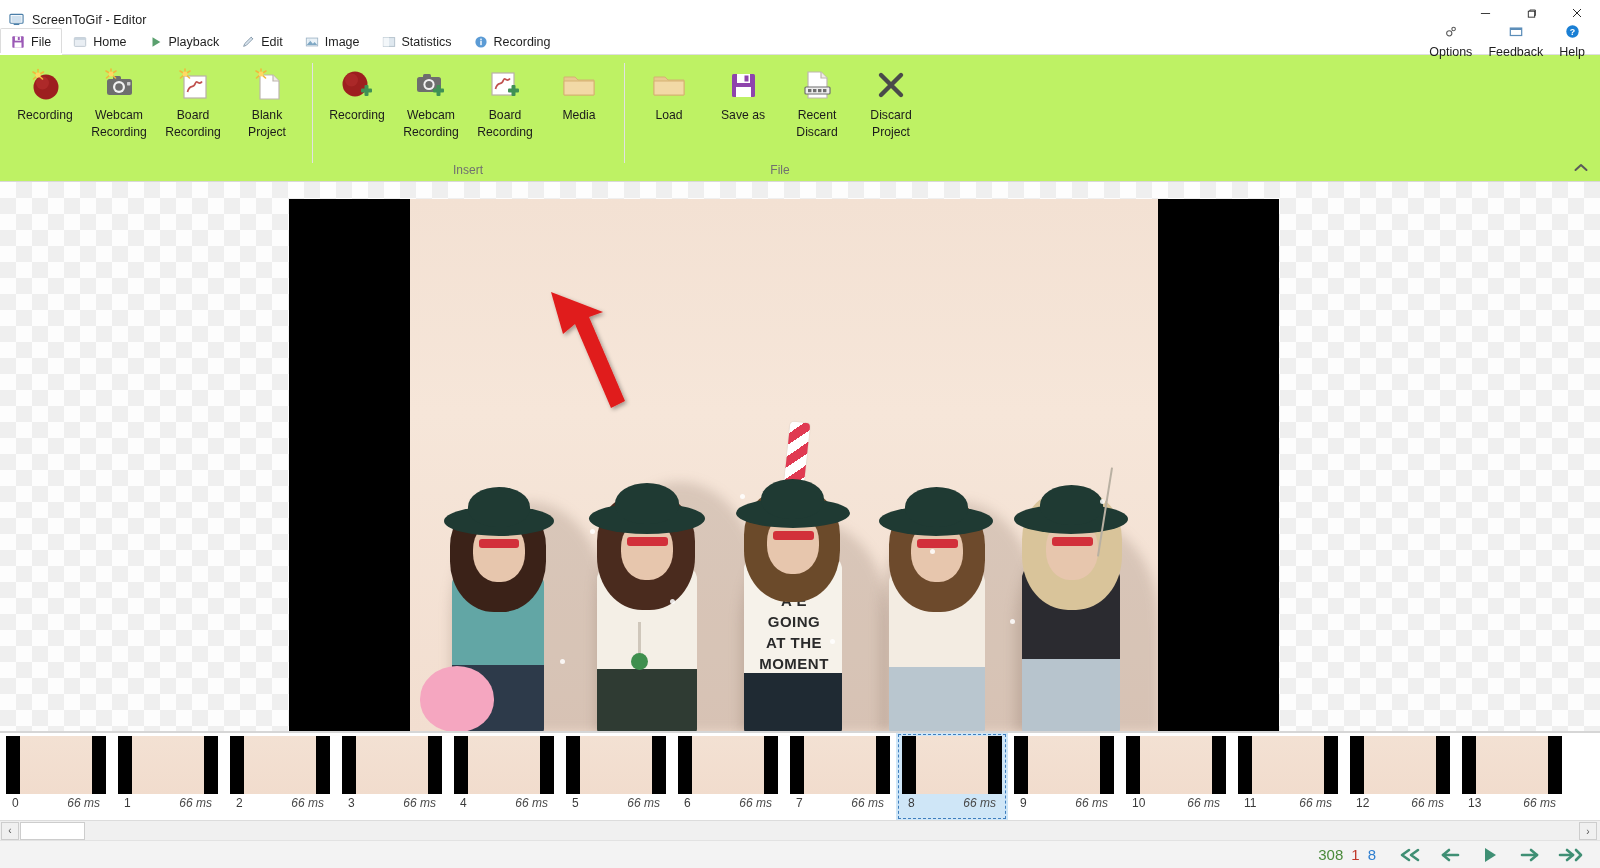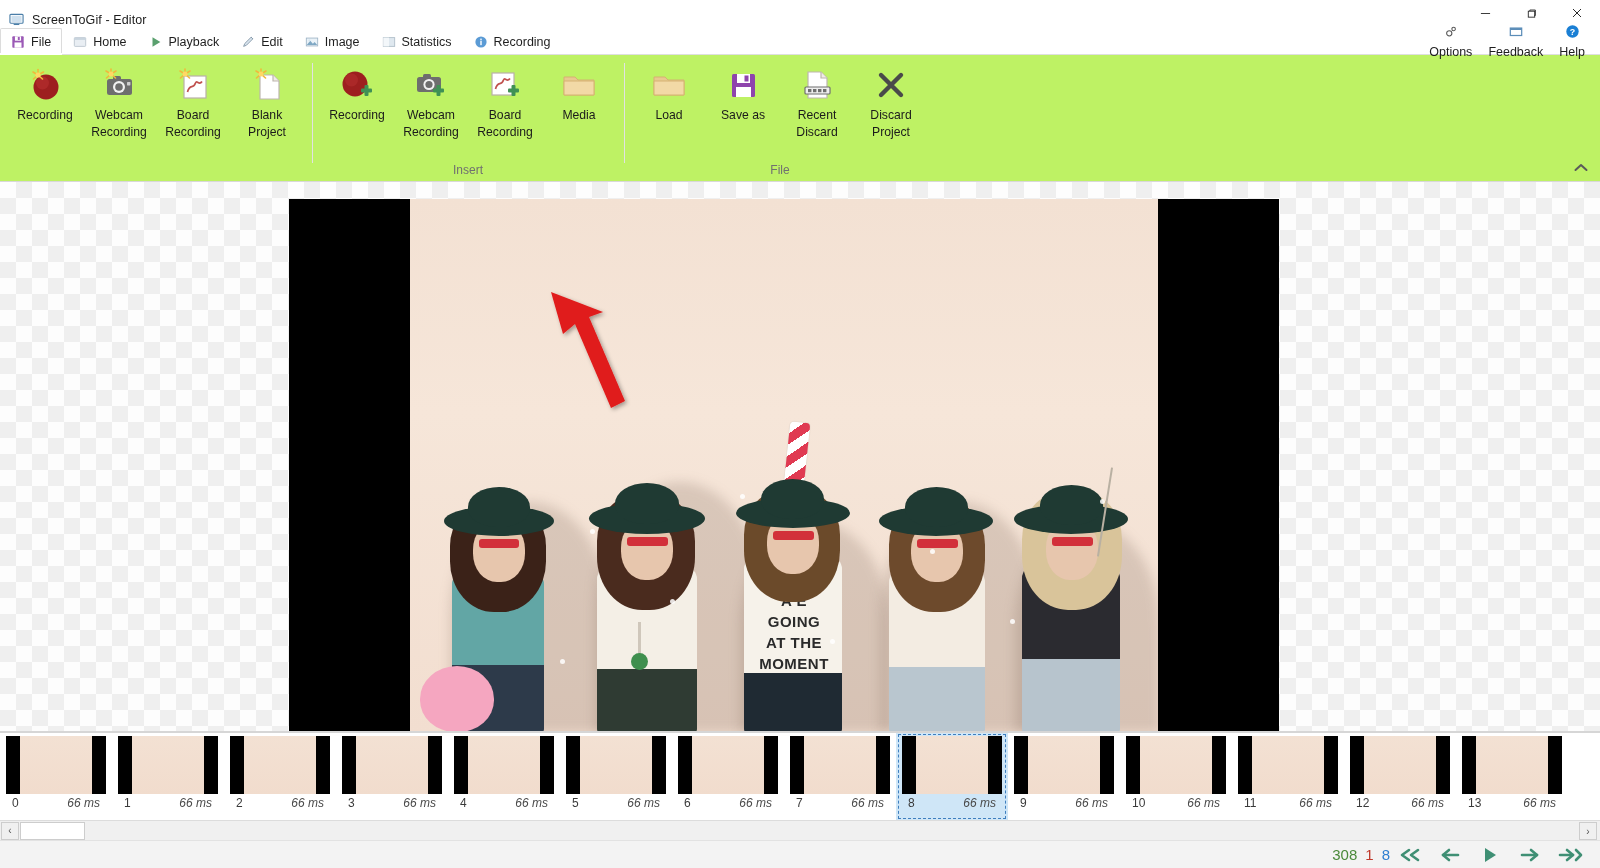--- a/index.html
+++ b/index.html
@@ -173,21 +173,21 @@
     position:absolute; left:0; top:0; width: 65px; height:18px;
     background:#ffffff; border:1px solid #cdcdcd;
   }
   .hsb-right { position:absolute; right:2px; top:1px; }
 
   
   .statusbar {
     flex: 0 0 28px; height:28px; background:#f3f3f3; display:flex; align-items:center;
     justify-content:flex-end; padding-right: 10px; gap: 0px; border-top:1px solid #e2e2e2;
   }
-  .counts { display:flex; align-items:baseline; gap: 8px; font-size:15px; }
+  .counts { display:flex; align-items:baseline; gap: 8px; font-size:15px; margin-right: 14px; }
   .cnt-total { color:#4a8a3a; }
   .cnt-sel { color:#c0392b; }
   .cnt-cur { color:#2f7fd0; }
   .navbtn {
     width: 40px; height: 26px; display:flex; align-items:center; justify-content:center;
     color:#3f8f74; cursor:default; border-radius:2px;
   }
 </style>
 </head>
 <body>

